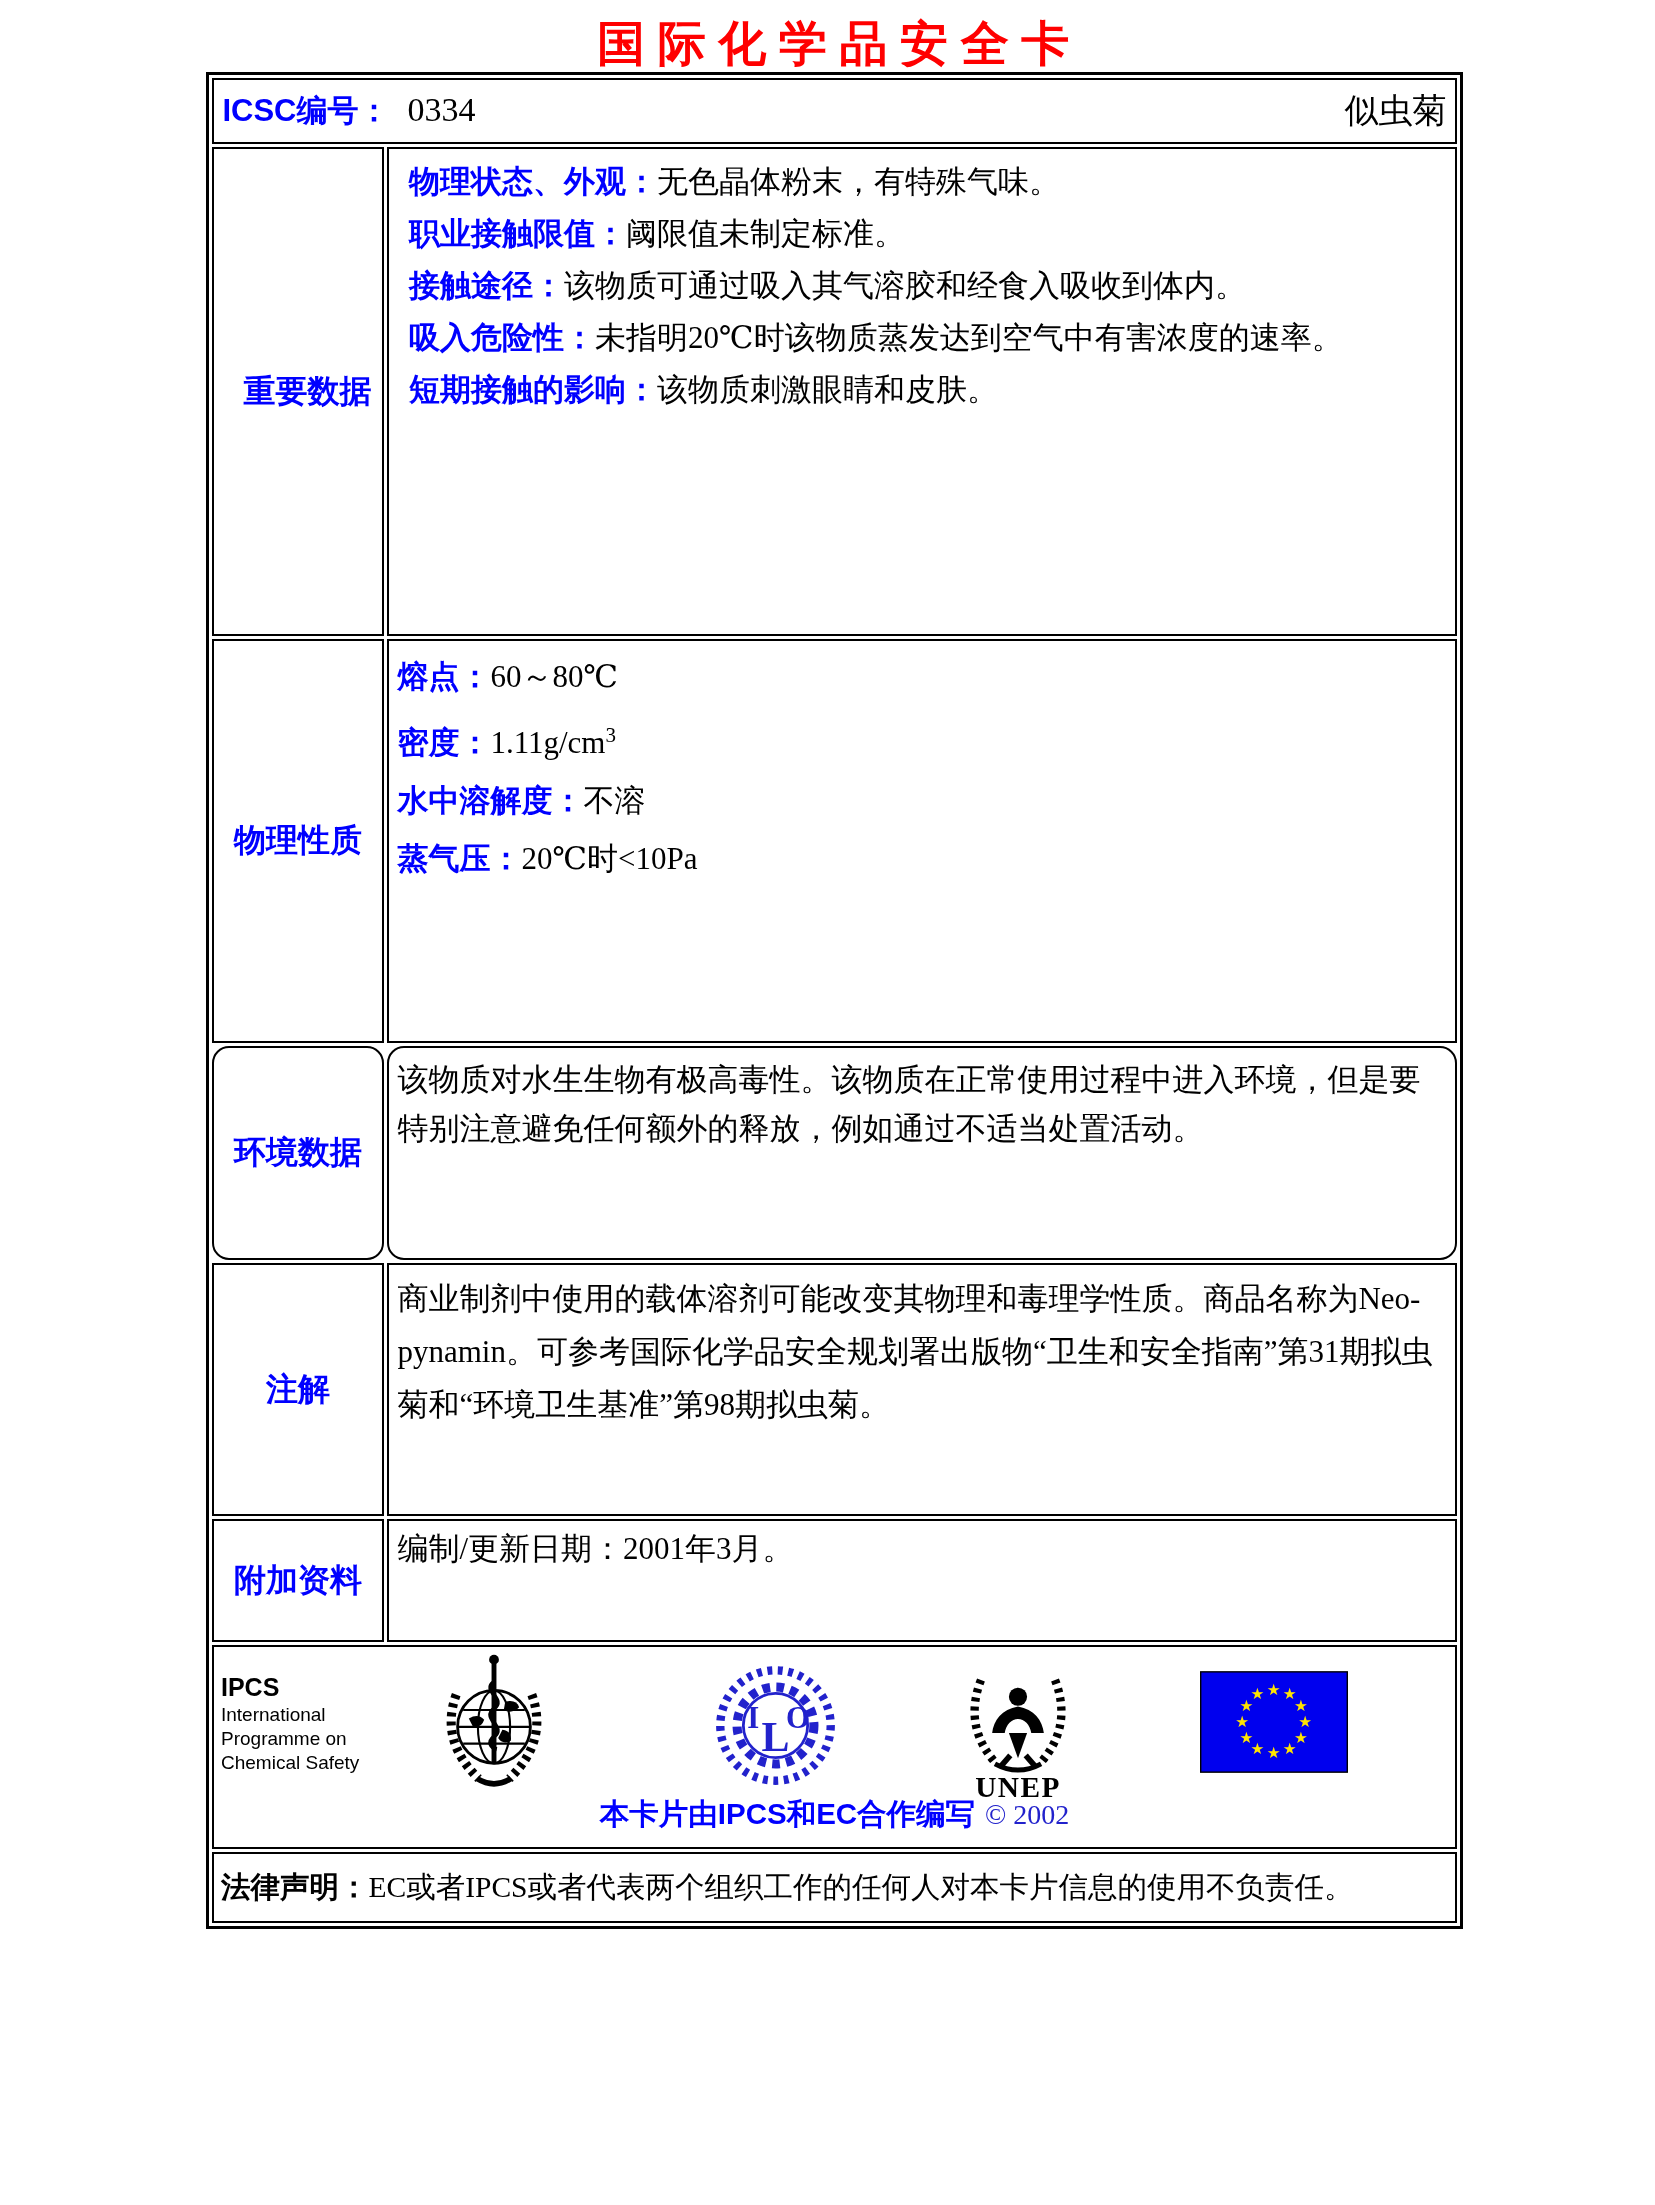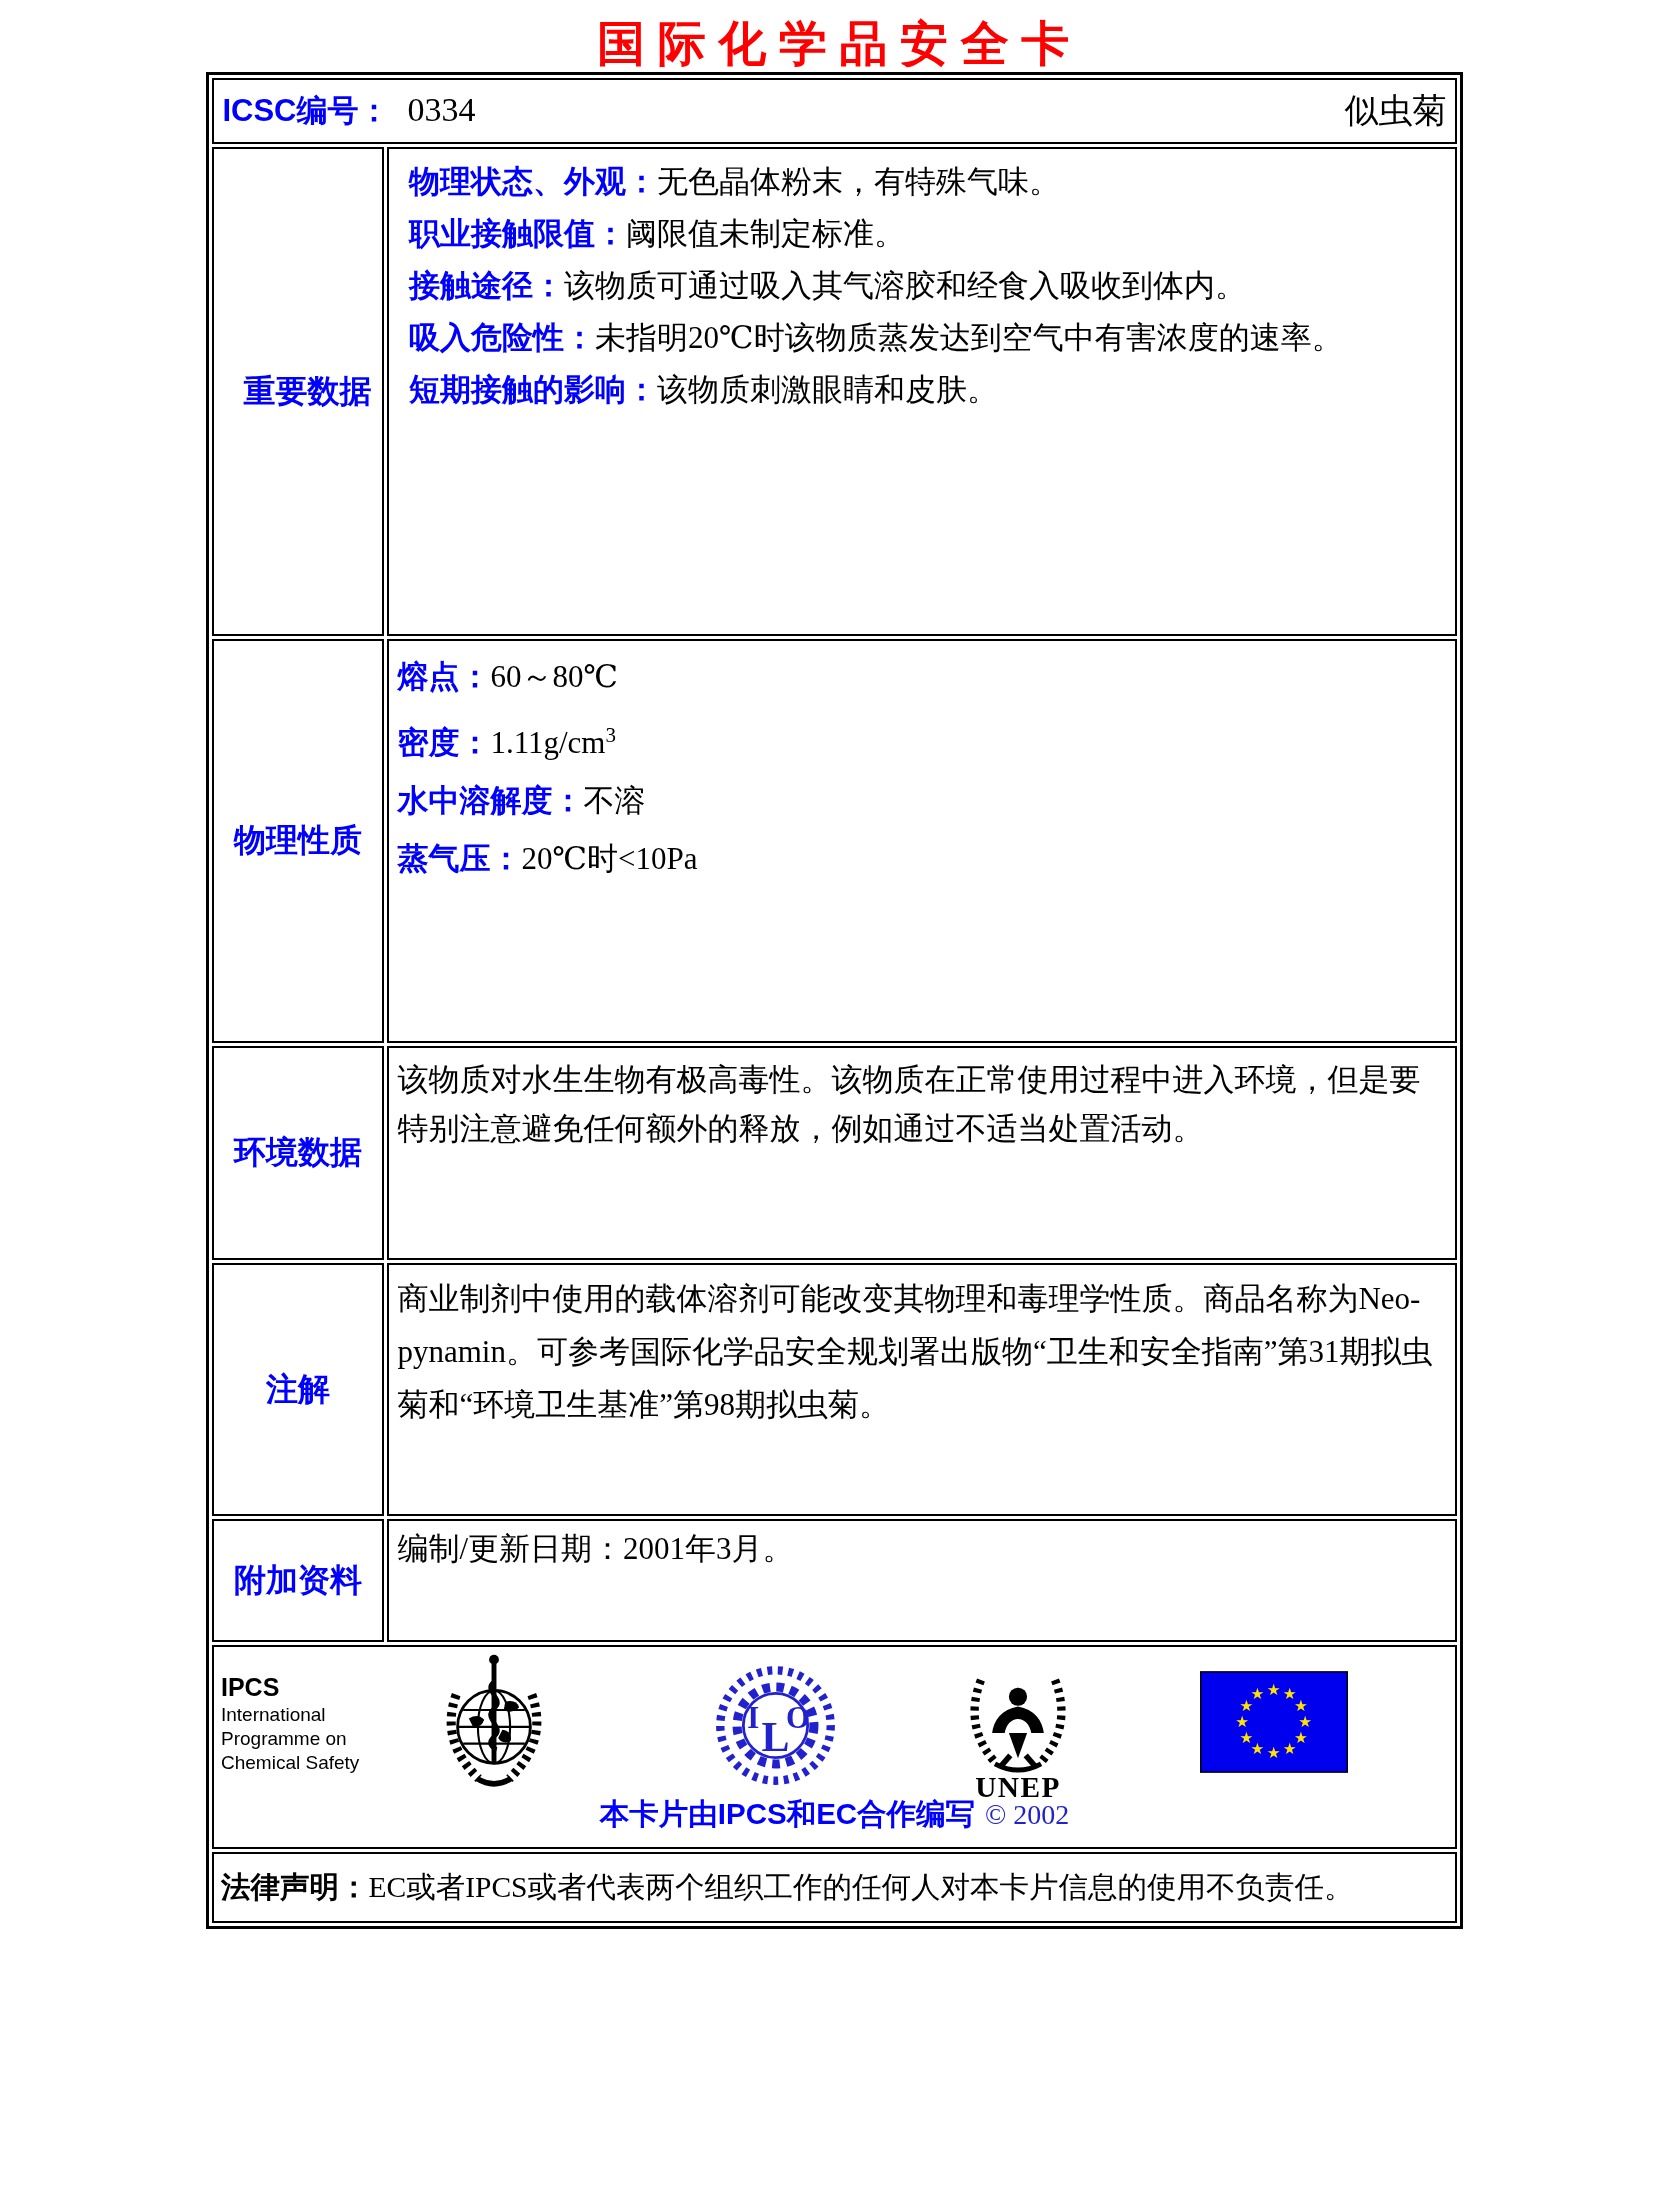--- a/index.html
+++ b/index.html
@@ -18,21 +18,21 @@
     position:absolute;left:206px;top:72px;width:1257px;
     border:3.5px solid #000;border-collapse:separate;border-spacing:3.5px;
     table-layout:fixed;background:#fff;
   }
   table.card td{border:2.1px solid #000;background:#fff;overflow:hidden;}
   col.c-label{width:172px;}
   
   td.r1{height:62px;}
   td.r2{height:471px;padding-left:20px;}
   td.r3{height:386px;}
-  td.r4{height:196px;}
+  td.r4{height:196px;border-radius:17px;}
   td.r5{height:235px;}
   td.r6{height:105px;}
   td.r7{height:192px;}
   td.r8{height:59px;}
 
   .hdr-cell{vertical-align:middle;padding:0 8.4px;margin-top:16px;}
   .hdr-flex{display:flex;justify-content:space-between;align-items:center;}
   .hdr-num{font-size:34px;color:#000;margin-left:18px;}
   .hdr-name{font-size:34px;color:#000;}
 

